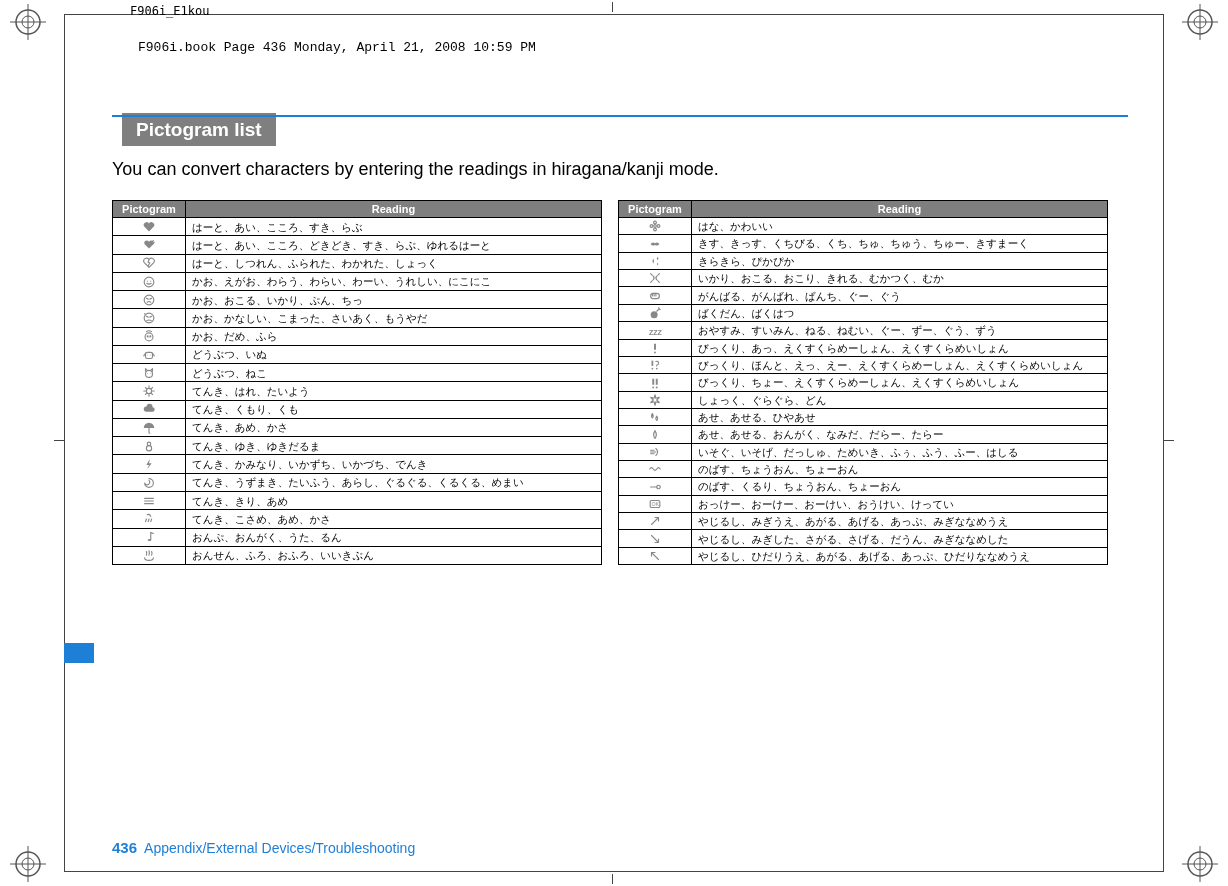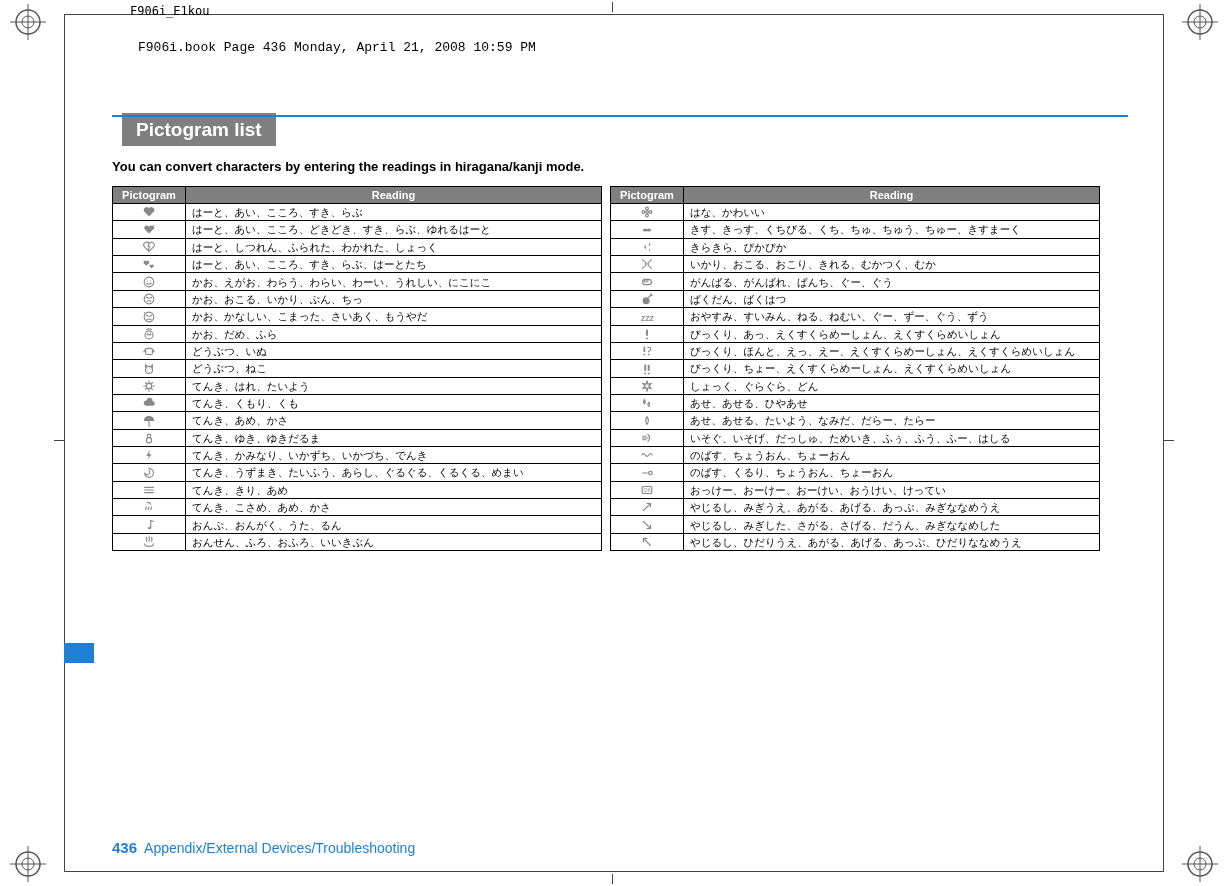--- a/index.html
+++ b/index.html
@@ -88,28 +88,28 @@
     left: 0;
     right: 0;
     height: 2px;
     background: #1e7fd6;
   }
   .title-content {
     padding-top: 4px;
   }
 
   .intro {
-    font-weight: bold;
-    font-size: 13px;
-    margin: 18px 0 12px 0;
+    font-weight: normal;
+    font-size: 18px;
+    margin: 18px 0 20px 0;
   }
 
   .tables {
     display: flex;
-    gap: 8px;
+    gap: 16px;
   }
 
   table.dict {
     border-collapse: collapse;
     width: 490px;
     font-size: 10.5px;
   }
   table.dict th {
     background: #7f7f7f;
     color: #fff;
@@ -243,27 +243,20 @@
             </tr>
             <tr>
               <td class="p"><svg class="picto-svg" viewBox="0 0 16 16">
                   <path d="M8 13 L2.5 7.5 A3 3 0 0 1 8 4 A3 3 0 0 1 13.5 7.5 Z" stroke="#888" stroke-width="1.3" fill="none" stroke-linecap="round" stroke-linejoin="round"></path>
                   <path d="M8 4 L7 7 L9 8 L7 11" stroke="#888" stroke-width="1.3" fill="none" stroke-linecap="round" stroke-linejoin="round"></path>
                 </svg></td>
               <td>はーと、しつれん、ふられた、わかれた、しょっく</td>
             </tr>
             <tr>
               <td class="p"><svg class="picto-svg" viewBox="0 0 16 16">
-                  <path d="M5 10 L2 7 A1.8 1.8 0 0 1 5 5 A1.8 1.8 0 0 1 8 7 Z" fill="#888" stroke="none"></path>
-                  <path d="M11 13 L8.5 10.5 A1.6 1.6 0 0 1 11 9 A1.6 1.6 0 0 1 13.5 10.5 Z" fill="#888" stroke="none"></path>
-                </svg></td>
-              <td>はーと、あい、こころ、すき、らぶ、はーとたち</td>
-            </tr>
-            <tr>
-              <td class="p"><svg class="picto-svg" viewBox="0 0 16 16">
                   <circle cx="8" cy="8" r="5.5" stroke="#888" stroke-width="1.3" fill="none" stroke-linecap="round" stroke-linejoin="round"></circle>
                   <circle cx="6" cy="7" r="0.6" fill="#888" stroke="none"></circle>
                   <circle cx="10" cy="7" r="0.6" fill="#888" stroke="none"></circle>
                   <path d="M5.5 9.5 Q8 11.5 10.5 9.5" stroke="#888" stroke-width="1.3" fill="none" stroke-linecap="round" stroke-linejoin="round"></path>
                 </svg></td>
               <td>かお、えがお、わらう、わらい、わーい、うれしい、にこにこ</td>
             </tr>
             <tr>
               <td class="p"><svg class="picto-svg" viewBox="0 0 16 16">
                   <circle cx="8" cy="8" r="5.5" stroke="#888" stroke-width="1.3" fill="none" stroke-linecap="round" stroke-linejoin="round"></circle>
@@ -469,21 +462,21 @@
               <td class="p"><svg class="picto-svg" viewBox="0 0 16 16">
                   <path d="M5 4 Q7 7 5 9 Q3 7 5 4 Z" stroke="#888" stroke-width="1.3" fill="none" stroke-linecap="round" stroke-linejoin="round"></path>
                   <path d="M10 7 Q12 10 10 12 Q8 10 10 7 Z" stroke="#888" stroke-width="1.3" fill="none" stroke-linecap="round" stroke-linejoin="round"></path>
                 </svg></td>
               <td>あせ、あせる、ひやあせ</td>
             </tr>
             <tr>
               <td class="p"><svg class="picto-svg" viewBox="0 0 16 16">
                   <path d="M8 3 Q11 8 8 12 Q5 8 8 3 Z" stroke="#888" stroke-width="1.3" fill="none" stroke-linecap="round" stroke-linejoin="round"></path>
                 </svg></td>
-              <td>あせ、あせる、たいよう、なみだ、だらー、たらー</td>
+              <td>あせ、あせる、おんがく、なみだ、だらー、たらー</td>
             </tr>
             <tr>
               <td class="p"><svg class="picto-svg" viewBox="0 0 16 16">
                   <path d="M3 6 H7 M3 8 H9 M3 10 H7" stroke="#888" stroke-width="1.3" fill="none" stroke-linecap="round" stroke-linejoin="round"></path>
                   <path d="M9 4 Q13 8 9 12" stroke="#888" stroke-width="1.3" fill="none" stroke-linecap="round" stroke-linejoin="round"></path>
                 </svg></td>
               <td>いそぐ、いそげ、だっしゅ、ためいき、ふぅ、ふう、ふー、はしる</td>
             </tr>
             <tr>
               <td class="p"><svg class="picto-svg" viewBox="0 0 16 16">

